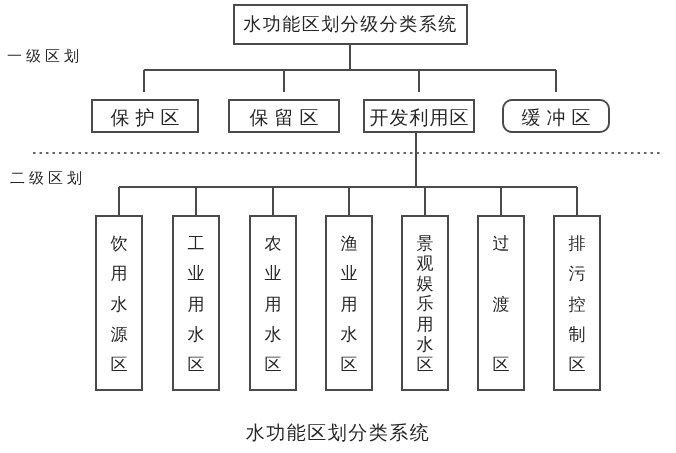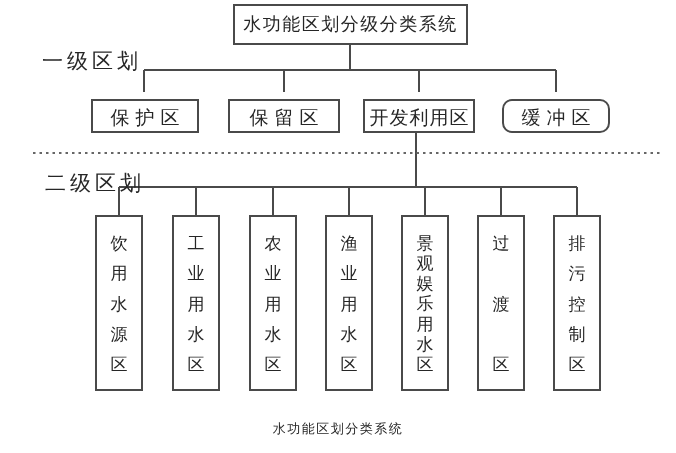--- a/index.html
+++ b/index.html
@@ -43,27 +43,27 @@
   .r2-3{left:325px;}
   .r2-4{left:401px;}
   .r2-5{left:477px;}
   .r2-6{left:553px;}
   .vtext{
     flex:1;display:flex;flex-direction:column;
     justify-content:space-between;align-items:center;
     padding:18px 0 16px;font-size:17px;line-height:1;
   }
   .side-label{
-    position:absolute;font-size:21px;letter-spacing:4px;white-space:nowrap;margin-left:35px;
+    position:absolute;font-size:15px;letter-spacing:4px;white-space:nowrap;
   }
   .label-1{left:7px;top:47px;}
   .label-2{left:10px;top:169px;}
   .caption{
     position:absolute;left:0;top:420px;width:676px;
-    text-align:center;font-size:13px;letter-spacing:1.5px;
+    text-align:center;font-size:19px;letter-spacing:1.5px;
   }
 </style>
 </head>
 <body>
 
 <div class="canvas">
 
   <svg class="lines" width="676" height="453" viewBox="0 0 676 453">
 
     <path d="M350 45 V70 M144 70 H556 M144 70 V92 M284 70 V92 M419 70 V92 M556 70 V92" fill="none" stroke="#4a4a4a" stroke-width="2"></path>

